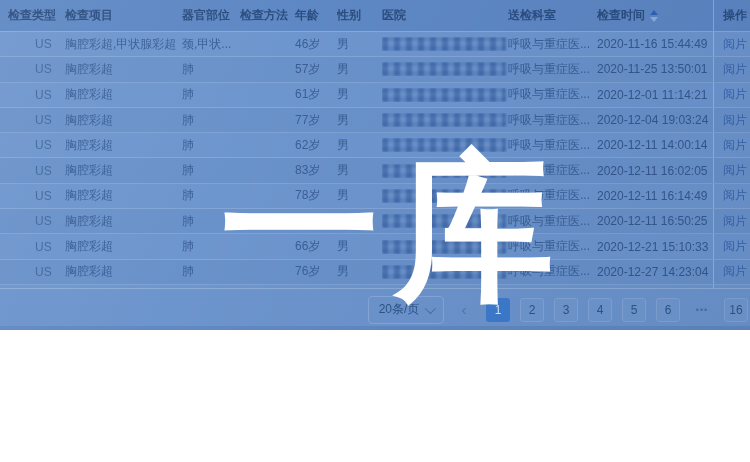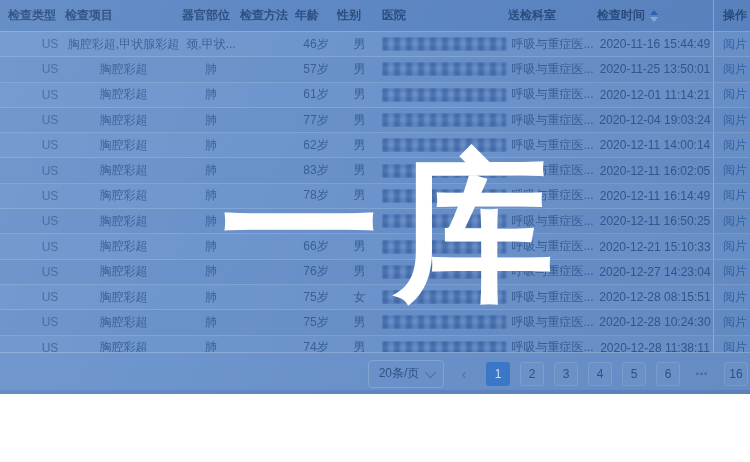--- a/index.html
+++ b/index.html
@@ -1,17 +1,17 @@
 <!DOCTYPE html>
 <html><head>
 <meta charset="utf-8">
 <style>
   html,body{margin:0;padding:0;}
   body{font-family:"Liberation Sans","DejaVu Sans",sans-serif;}
-  #app{position:relative;width:750px;height:394px;background:#4d7c0f;overflow:hidden;text-align:center;}
+  #app{position:relative;width:750px;height:330px;background:#4d7c0f;overflow:hidden;}
   #app::after{content:"";position:absolute;inset:0;pointer-events:none;
     background:linear-gradient(115deg,rgba(255,255,255,.06) 0%,rgba(255,255,255,0) 35%,rgba(10,30,80,.05) 70%,rgba(10,30,80,.08) 100%);}
   .grid{display:grid;grid-template-columns:57px 117px 58px 55px 42px 45px 126px 89px 116px 1fr;
     padding-left:8px;align-items:center;}
   
   #header-row{height:31px;background:#5e88c4;border-bottom:1px solid rgba(190,210,240,.45);}
   #header-row .cell{font-size:12px;font-weight:600;color:#2b4d7f;white-space:nowrap;overflow:hidden;display:flex;align-items:center;gap:5px;}
   
   .row{height:24.3px;border-bottom:1px solid rgba(205,222,245,.22);}
   .row:nth-child(odd){background:#6e96ce;}

